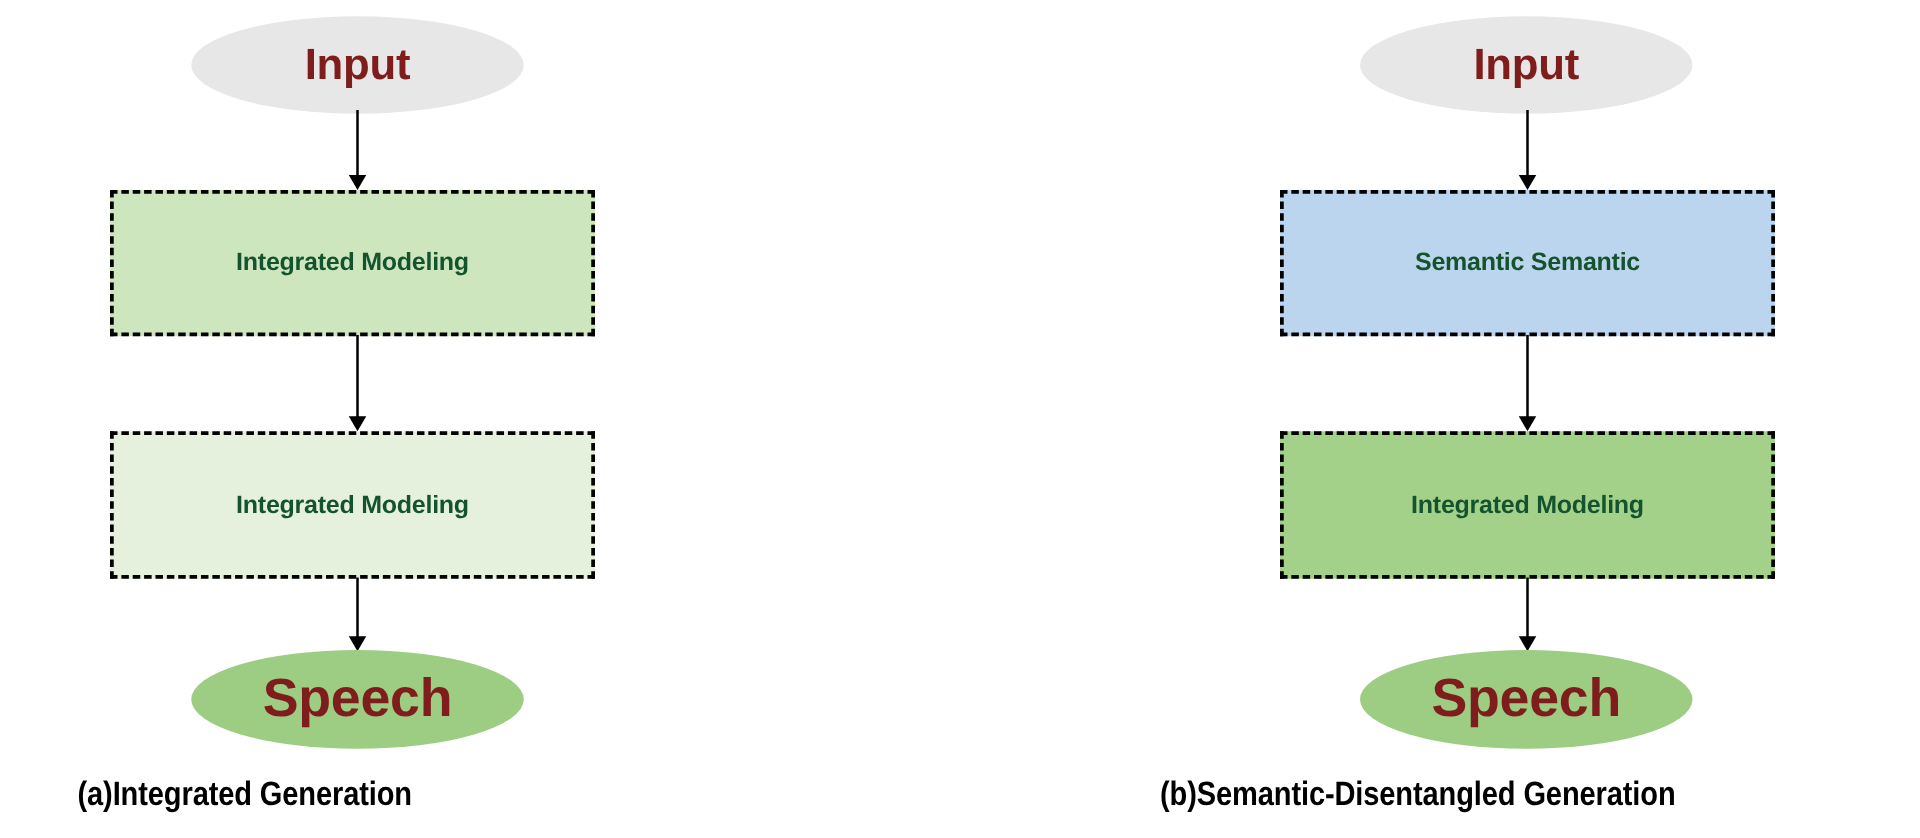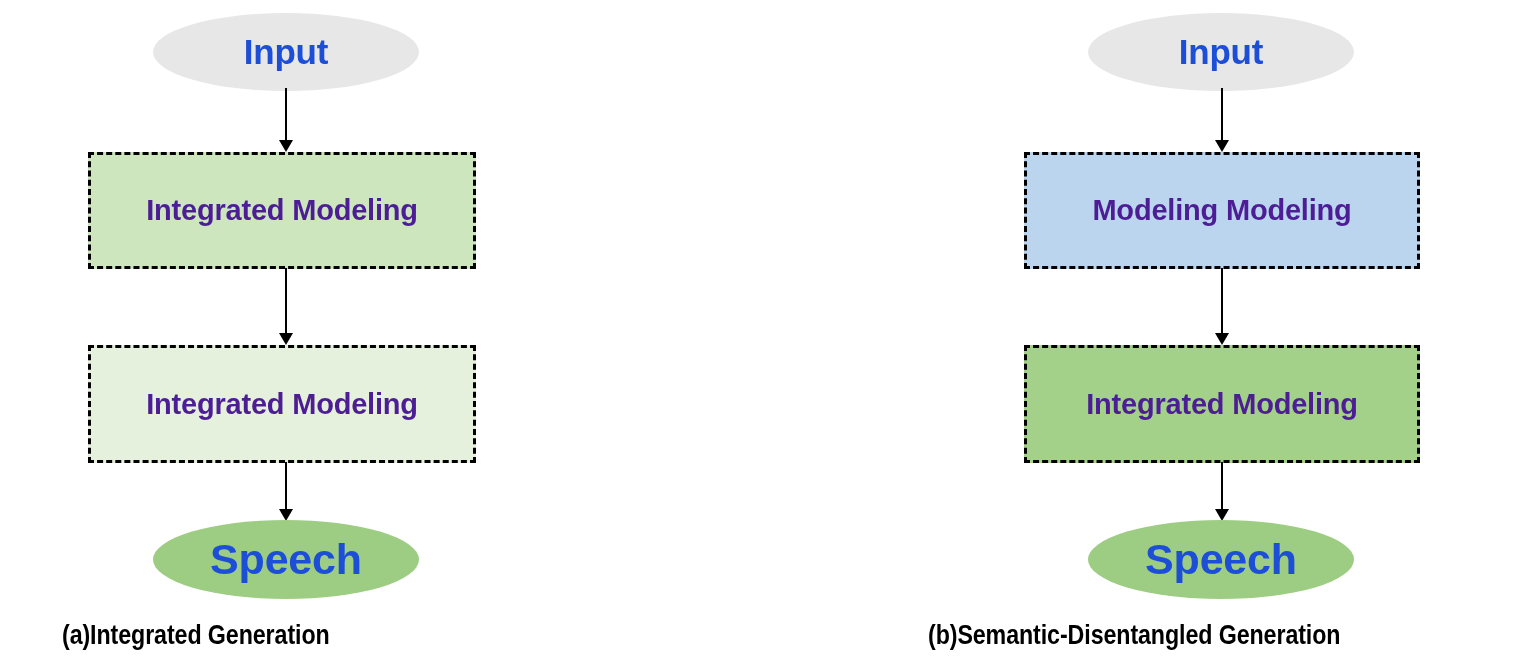--- a/index.html
+++ b/index.html
@@ -30,21 +30,21 @@
   #panel-b { left: 472px;  width: 512px; }
   #panel-c { left: 940px;  width: 596px; }
 
   
   .ellipse {
     position: absolute;
     display: flex;
     align-items: center;
     justify-content: center;
     border-radius: 50%;
-    color: #1d4ed8;
+    color: #7f1d1d;
     font-weight: bold;
     letter-spacing: -0.2px;
     white-space: nowrap;
   }
   .ellipse-input {
     width: 266px;
     height: 78px;
     top: 13px;
     background: #e7e7e7;
     font-size: 35px;
@@ -58,23 +58,23 @@
   }
 
   
   .box {
     position: absolute;
     display: flex;
     align-items: center;
     justify-content: center;
     border: 3px dashed #000000;
     box-sizing: border-box;
-    color: #4c1d95;
+    color: #14532d;
     font-weight: bold;
-    font-size: 29px;
+    font-size: 20px;
     letter-spacing: -0.2px;
     white-space: nowrap;
   }
   .box-row1 { top: 152px; height: 117px; }
   .box-row2 { top: 345px; height: 118px; }
 
   
   .arrow {
     position: absolute;
     width: 14px;
@@ -153,21 +153,21 @@
 
   <div class="panel" id="panel-b">
 
     <div class="ellipse ellipse-input" style="left:616px;">Input</div>
 
     <div class="arrow arrow-1" style="left:743px;">
       <div class="shaft"></div>
       <div class="head"></div>
     </div>
 
-    <div class="box box-row1" style="left:552px; width:396px; background:#bbd5ef;">Modeling Modeling</div>
+    <div class="box box-row1" style="left:552px; width:396px; background:#bbd5ef;">Semantic Semantic</div>
 
     <div class="arrow arrow-2" style="left:743px;">
       <div class="shaft"></div>
       <div class="head"></div>
     </div>
 
     <div class="box box-row2" style="left:552px; width:396px; background:#a4d18a;">Integrated Modeling</div>
 
     <div class="arrow arrow-3" style="left:743px;">
       <div class="shaft"></div>

